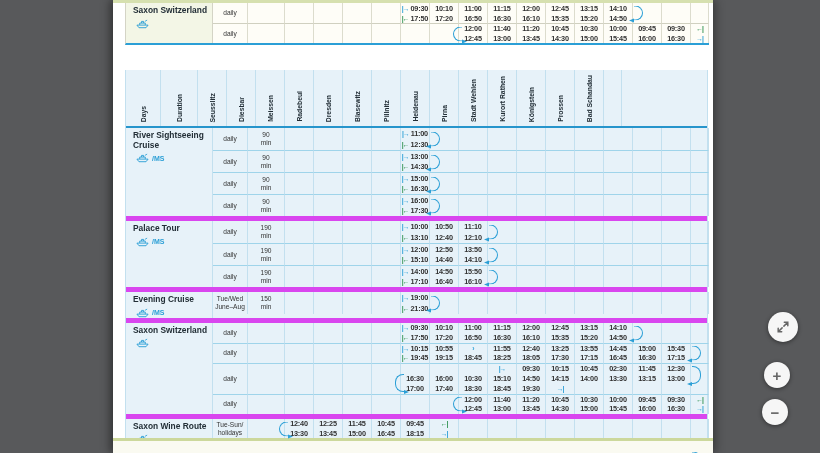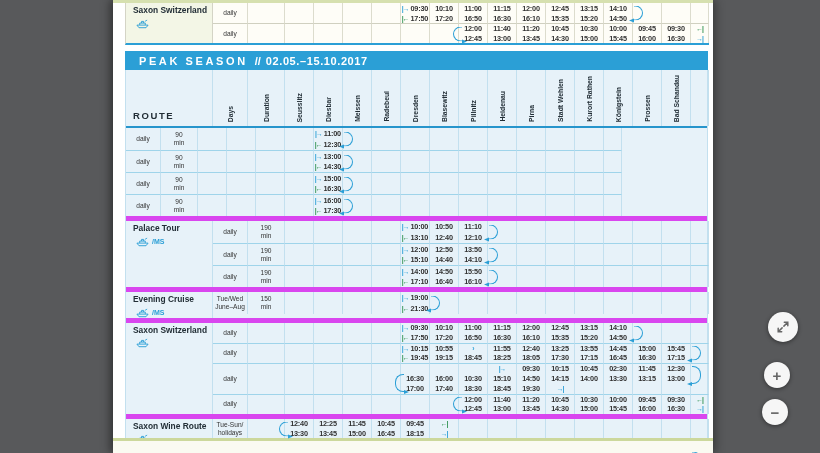--- a/index.html
+++ b/index.html
@@ -291,31 +291,23 @@
                 </div>
                 <div class="ln">
                   <span class="mk mb">→|</span>
                 </div>
               </div>
             </div>
           </div>
         </div>
       </div>
 
-    <div class="season-bar">
-      <span class="season-title">PEAK SEASON</span>
-      <span class="season-sep">//</span>
-      <span class="season-dates">02.05.–15.10.2017</span>
-    </div>
 
     <div class="mt">
       <div class="thead" id="thead">
-        <div class="routecell">
-          <span class="route-lb">ROUTE</span>
-        </div>
         <div class="hgrid" id="hgrid">
             <div class="hcell">
               <span class="vlab">Days</span>
             </div>
             <div class="hcell">
               <span class="vlab">Duration</span>
             </div>
             <div class="hcell">
               <span class="vlab">Seusslitz</span>
             </div>
@@ -356,20 +348,31 @@
               <span class="vlab">Prossen</span>
             </div>
             <div class="hcell">
               <span class="vlab">Bad Schandau</span>
             </div>
             <div class="hcell"></div>
           </div>
       </div>
       <div id="tbody">
           <div class="section">
+            <div class="routecell">
+              <div class="rname">River Sightseeing Cruise</div>
+              <div class="ricon">
+                <svg width="13" height="10" viewBox="0 0 14 10">
+                  <path d="M1 6.2h12l-2.2 2.8H3.2z" fill="none" stroke="#2b9fd6" stroke-width="1"></path>
+                  <path d="M4 6V4h6v2 M6 4V2.2h2.2V4" fill="none" stroke="#2b9fd6" stroke-width="1"></path>
+                  <path d="M9.6 2.2c.6-.7 1.6-.7 2.4-1.4" fill="none" stroke="#2b9fd6" stroke-width="0.9"></path>
+                </svg>
+                <span class="vessel">/MS</span>
+              </div>
+            </div>
             <div class="rows">
               <div class="srow" style="height: 22px;">
                 <div class="cell">
                   <div class="small">daily</div>
                 </div>
                 <div class="cell">
                   <div class="small">90</div>
                   <div class="small">min</div>
                 </div>
                 <div class="cell">

